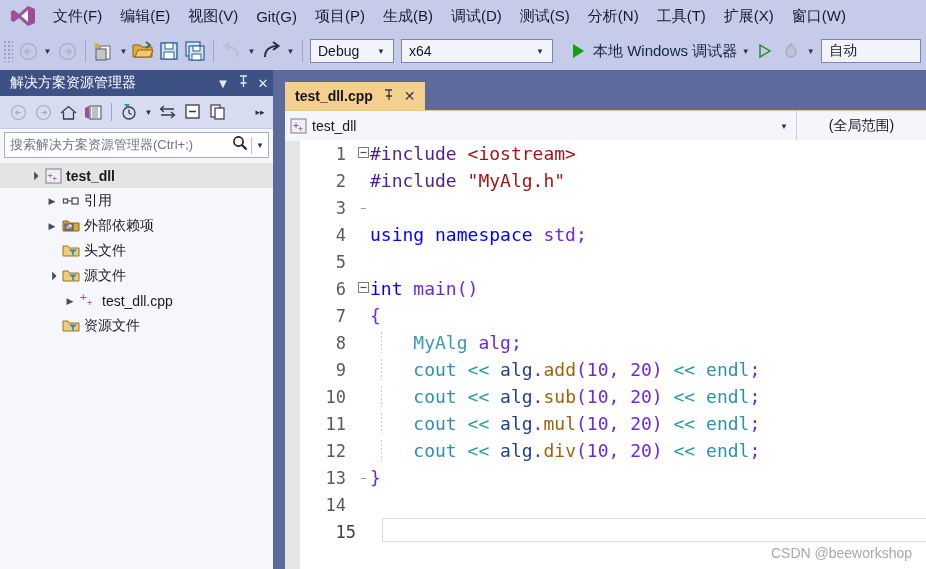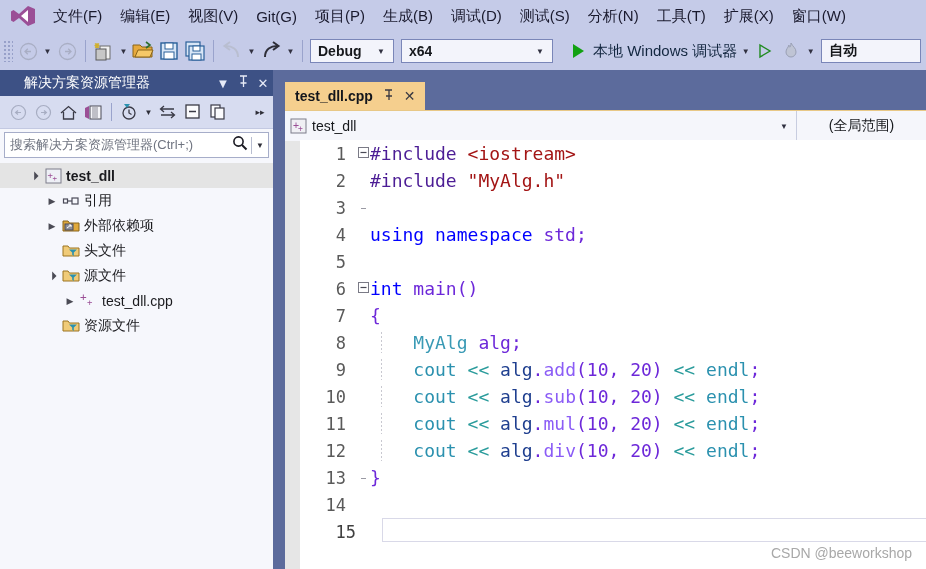--- a/index.html
+++ b/index.html
@@ -58,21 +58,21 @@
   .tb-sep {
     width: 1px; height: 22px; background: #9aa3cc; margin: 0 5px;
     flex: 0 0 auto;
   }
   .combo {
     height: 24px; background: #f3f4fb; border: 1px solid #7a86b8;
     display: flex; align-items: center; justify-content: space-between;
     font-size: 14px; color: #16181c; padding: 0 2px 0 7px;
     box-sizing: border-box; flex: 0 0 auto;
   }
-  .combo .cv { white-space: nowrap; overflow: hidden; font-weight: bold; }
+  .combo .cv { white-space: nowrap; overflow: hidden; }
   .combo .ca { font-size: 8px; color: #303040; padding: 0 6px 0 8px; }
   .combo-debug { width: 84px; margin-left: 2px; }
   .combo-plat  { width: 152px; margin-left: 7px; }
   .combo-auto  { width: 100px; margin-left: 4px; }
   .run-label {
     font-size: 15px; color: #12263f; white-space: nowrap; padding: 0 2px;
   }
   .tri-solid {
     width: 0; height: 0; border-left: 11px solid #12a112;
     border-top: 7px solid transparent; border-bottom: 7px solid transparent;
@@ -81,21 +81,21 @@
   
   .se-panel {
     position: absolute; left: 0; top: 70px; width: 273px; height: 499px;
     background: #f6f7fc;
     border-right: 0;
     box-sizing: border-box;
   }
   .se-title {
     height: 26px; background: #3d5185; color: #ffffff;
     display: flex; align-items: center;
-    font-size: 14px; padding-left: 24px;
+    font-size: 14px; padding-left: 10px;
   }
   .se-title .t { flex: 1; white-space: nowrap; }
   .se-title .ic {
     width: 20px; text-align: center; font-size: 13px; color: #e7ebf7;
   }
   .se-toolbar {
     height: 32px; background: #d7dcf0;
     display: flex; align-items: center; padding-left: 6px;
     border-bottom: 1px solid #c3c9e2;
   }
@@ -196,21 +196,21 @@
   }
 
   
   .k-blue   { color: #0000ff; }
   .k-dkred  { color: #a31515; }
   .k-gray   { color: #4c1d95; }
   .k-black  { color: #6d28d9; }
   .k-teal   { color: #2b91af; }
   .k-ltteal { color: #3a9ab5; }
   .k-navy   { color: #1f3f8f; }
-  .k-brown  { color: #8b5cf6; text-align: center; }
+  .k-brown  { color: #a16207; text-align: center; }
   .k-op     { color: #2b9c9c; }
 
   .watermark {
     position: absolute; right: 14px; bottom: 8px;
     font-size: 14px; color: #a8a8a8;
     font-family: "Liberation Sans", "DejaVu Sans", sans-serif;
   }
 </style>
 </head>
 <body>

